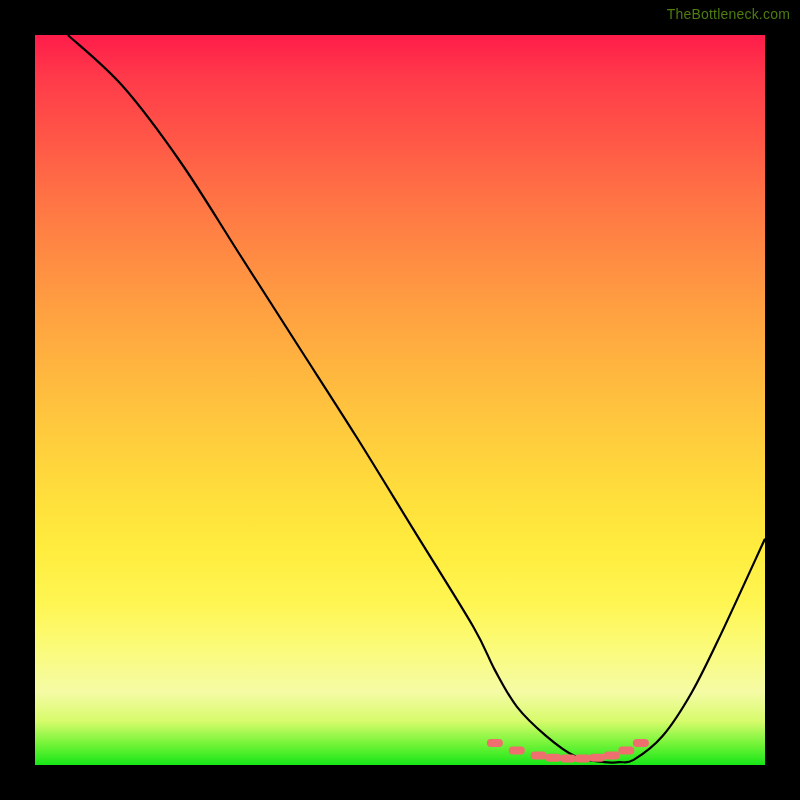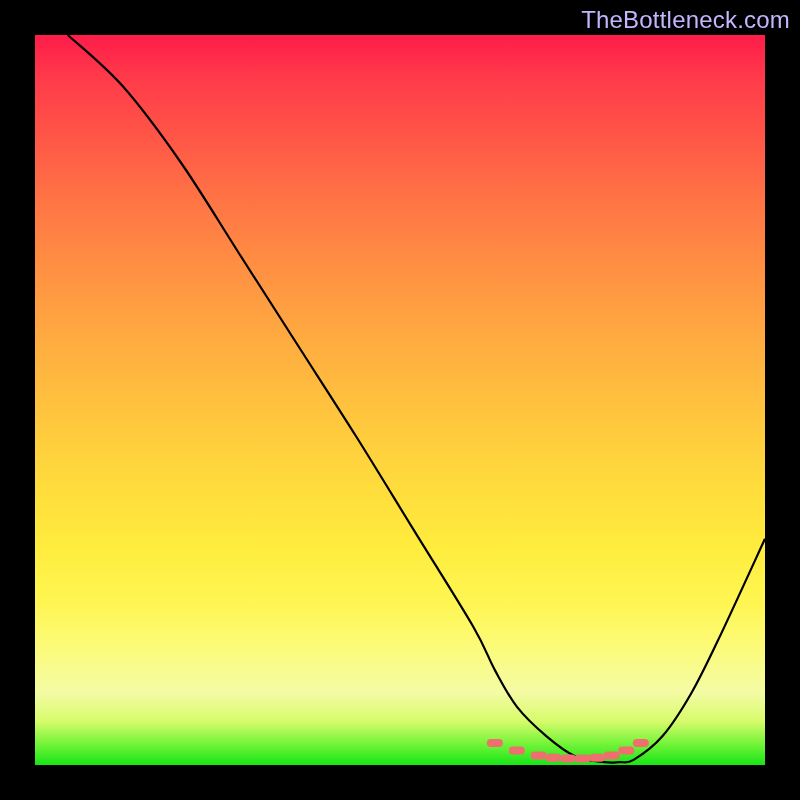--- a/index.html
+++ b/index.html
@@ -48,22 +48,22 @@
     left: 0;
     top: 0;
     width: 730px;
     height: 730px;
     overflow: visible;
   }
   .watermark {
     position: absolute;
     top: 6px;
     right: 10px;
-    color: #c4b5fd;
-    font-size: 24px;
+    color: #4d7c0f;
+    font-size: 14px;
     letter-spacing: 0.2px;
   }
 </style>
 </head>
 <body>
 
 <div class="chart-wrap">
 
   <div class="watermark">TheBottleneck.com</div>
 

